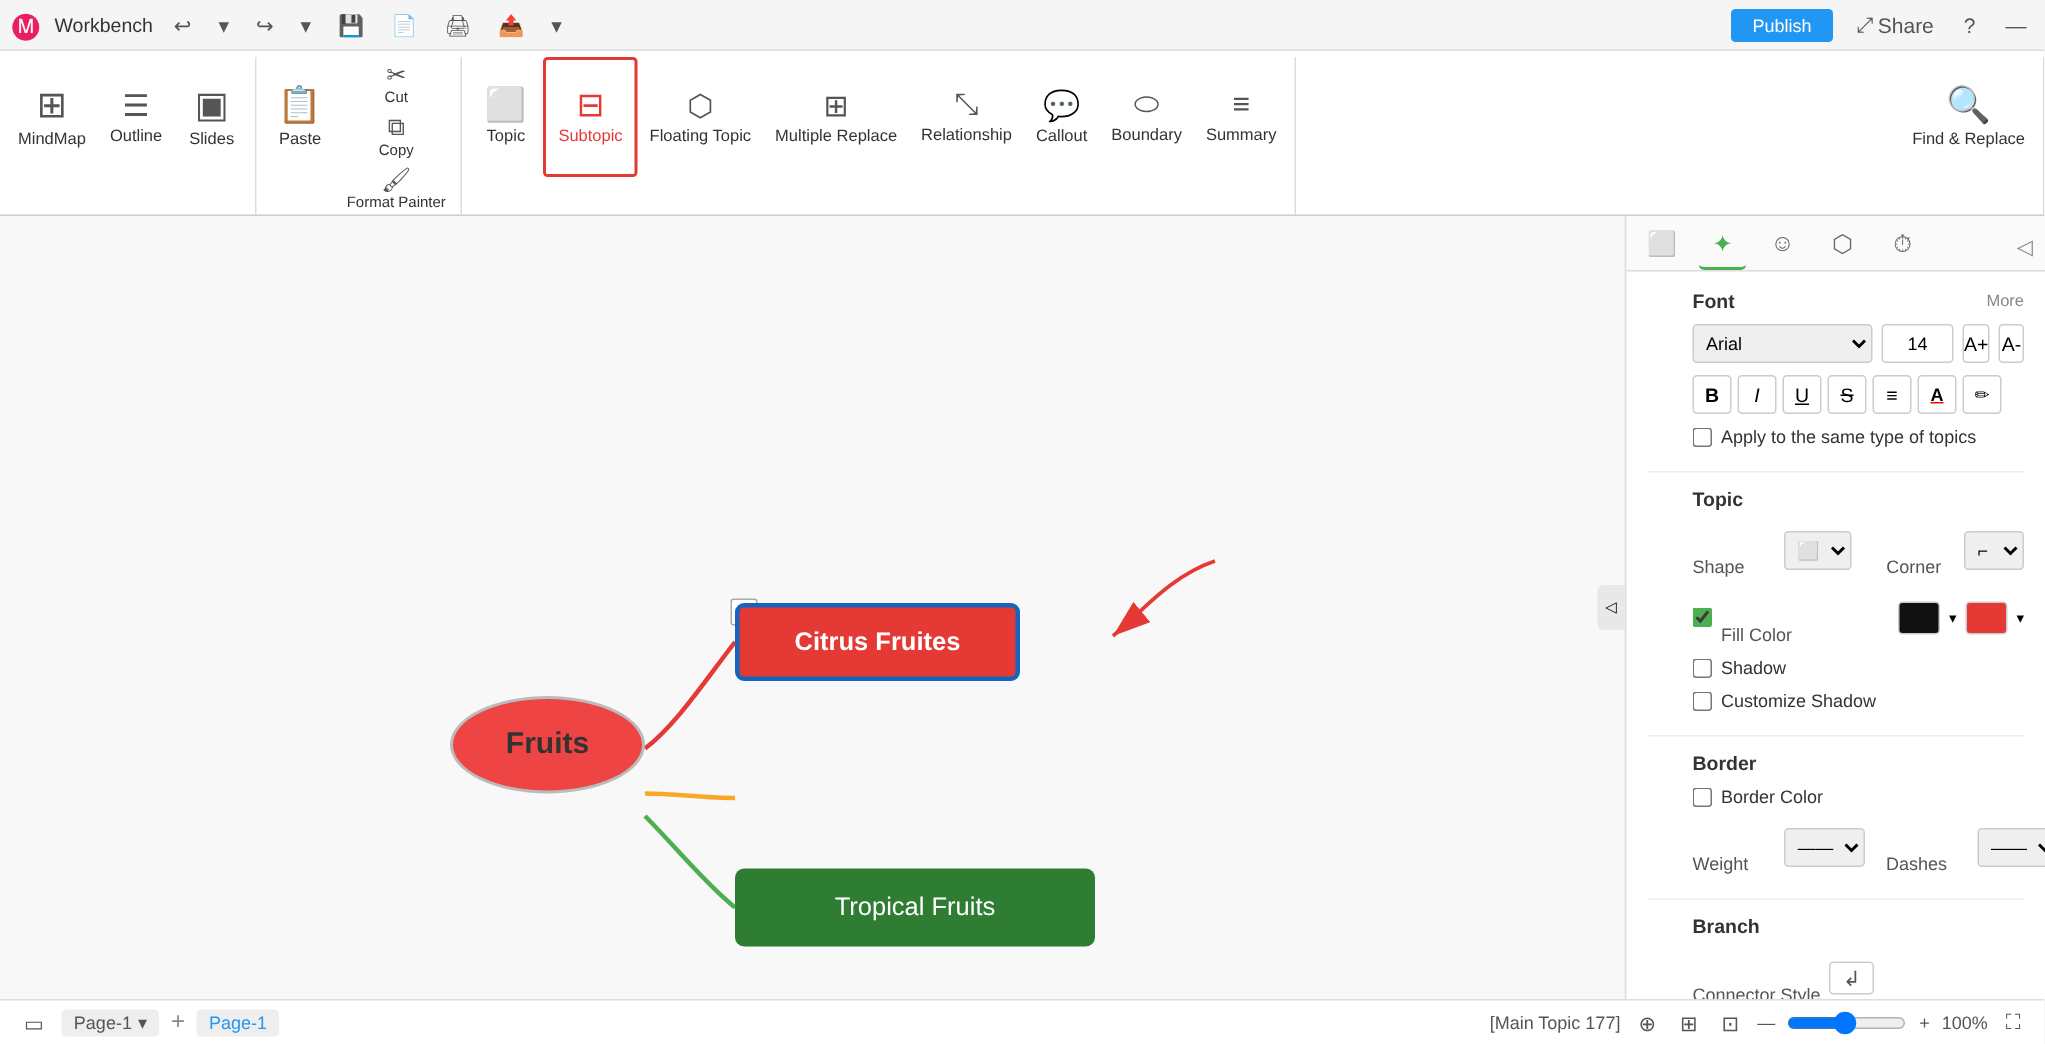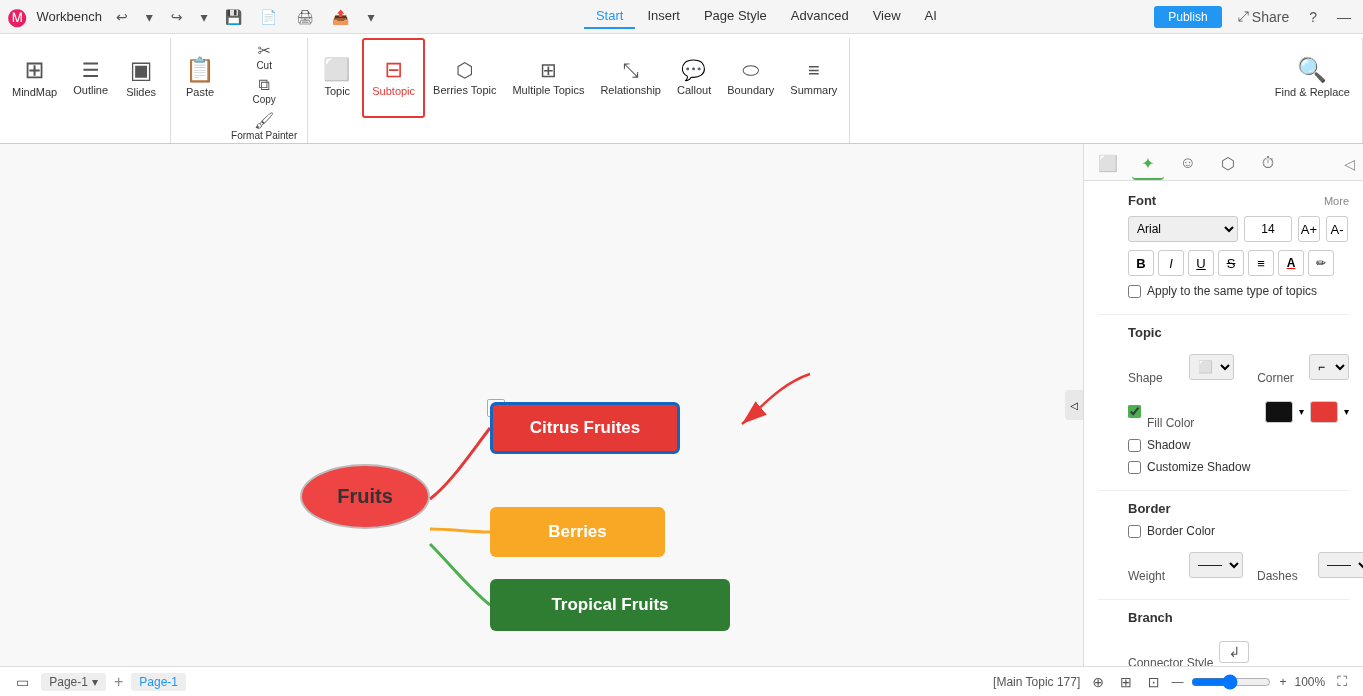--- a/index.html
+++ b/index.html
@@ -156,21 +156,21 @@
       left: 490px;
       top: 435px;
       width: 240px;
       height: 52px;
       border-radius: 6px;
       background: #2e7d32;
       display: flex;
       align-items: center;
       justify-content: center;
       font-size: 17px;
-      font-weight: bold;
+      font-weight: normal;
       color: white;
       cursor: pointer;
     }
 
     
     #connections {
       position: absolute;
       top: 0; left: 0;
       width: 100%; height: 100%;
       pointer-events: none;
@@ -237,21 +237,21 @@
     .section-header {
       display: flex;
       justify-content: space-between;
       align-items: center;
       margin-bottom: 8px;
     }
     .section-title { font-size: 13px; font-weight: 600; color: #333; }
     .section-more { font-size: 11px; color: #888; cursor: pointer; }
     .font-controls { display: flex; align-items: center; gap: 6px; margin-bottom: 8px; }
     .font-select {
-      width: 110px;
+      width: 120px;
       height: 26px;
       border: 1px solid #ccc;
       border-radius: 3px;
       font-size: 12px;
       padding: 0 4px;
     }
     .font-size-input {
       width: 48px;
       height: 26px;
       border: 1px solid #ccc;
@@ -386,28 +386,20 @@
     <button class="icon-btn">↩</button>
     <button class="icon-btn">▾</button>
     <button class="icon-btn">↪</button>
     <button class="icon-btn">▾</button>
     <button class="icon-btn">💾</button>
     <button class="icon-btn">📄</button>
     <button class="icon-btn">🖨</button>
     <button class="icon-btn">📤</button>
     <button class="icon-btn">▾</button>
   </div>
-  <div id="titlebar-center">
-    <div class="nav-tab active">Start</div>
-    <div class="nav-tab">Insert</div>
-    <div class="nav-tab">Page Style</div>
-    <div class="nav-tab">Advanced</div>
-    <div class="nav-tab">View</div>
-    <div class="nav-tab">AI</div>
-  </div>
   <div id="titlebar-right">
     <button class="publish-btn">Publish</button>
     <button class="icon-btn">
       <span>⤢</span>
       <span>Share</span>
     </button>
     <button class="icon-btn">?</button>
     <button class="icon-btn">—</button>
   </div>
 </div>
@@ -454,25 +446,25 @@
     <div class="ribbon-item">
       <span class="icon" style="font-size:22px;">⬜</span>
       <span class="label">Topic</span>
     </div>
     <div class="ribbon-item subtopic-btn" style="border:2px solid #e53935;">
       <span class="icon" style="font-size:22px; color:#e53935;">⊟</span>
       <span class="label" style="color:#e53935;">Subtopic</span>
     </div>
     <div class="ribbon-item">
       <span class="icon" style="font-size:20px;">⬡</span>
-      <span class="label">Berries Topic</span>
+      <span class="label">Floating Topic</span>
     </div>
     <div class="ribbon-item">
       <span class="icon" style="font-size:20px;">⊞</span>
-      <span class="label">Multiple Topics</span>
+      <span class="label">Multiple Replace</span>
     </div>
     <div class="ribbon-item">
       <span class="icon" style="font-size:20px;">⤡</span>
       <span class="label">Relationship</span>
     </div>
     <div class="ribbon-item">
       <span class="icon" style="font-size:20px;">💬</span>
       <span class="label">Callout</span>
     </div>
     <div class="ribbon-item">
@@ -515,23 +507,20 @@
     <div class="resize-handle">⤡</div>
 
     <div class="fruits-node">
       <span>Fruits</span>
     </div>
 
     <div class="citrus-node">
       <span>Citrus Fruites</span>
     </div>
 
-    <div class="berries-node">
-      <span>Berries</span>
-    </div>
 
     <div class="tropical-node">
       <span>Tropical Fruits</span>
     </div>
 
     <div style="position:absolute; right:0; top:calc(50% - 15px); width:18px; height:30px; background:#e8e8e8; border-radius:4px 0 0 4px; display:flex; align-items:center; justify-content:center; cursor:pointer;">
       <span style="font-size:10px;">◁</span>
     </div>
   </div>
 

